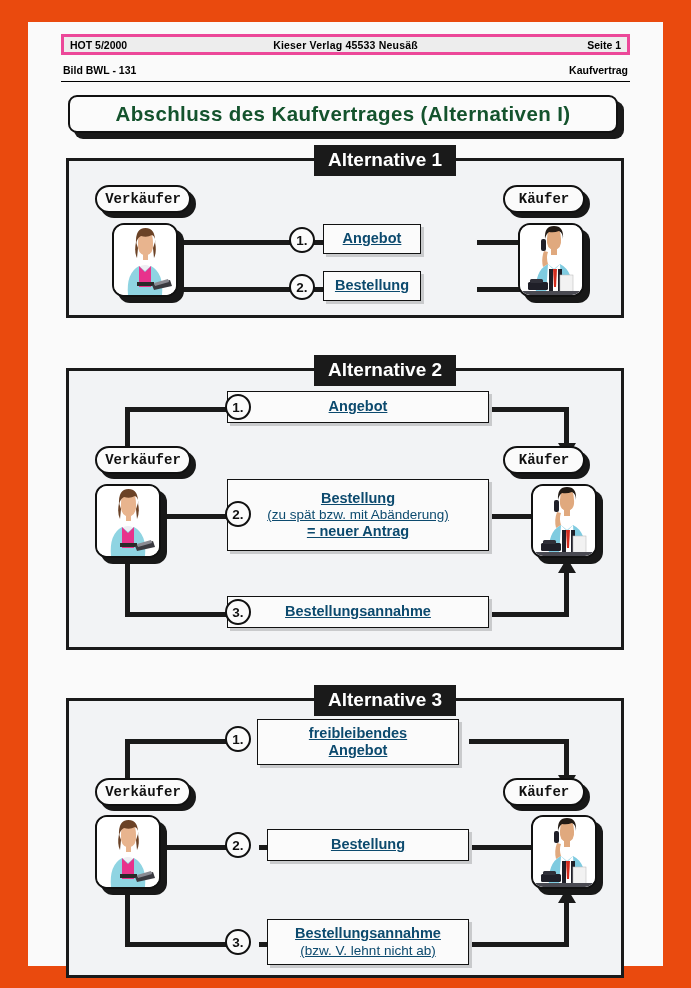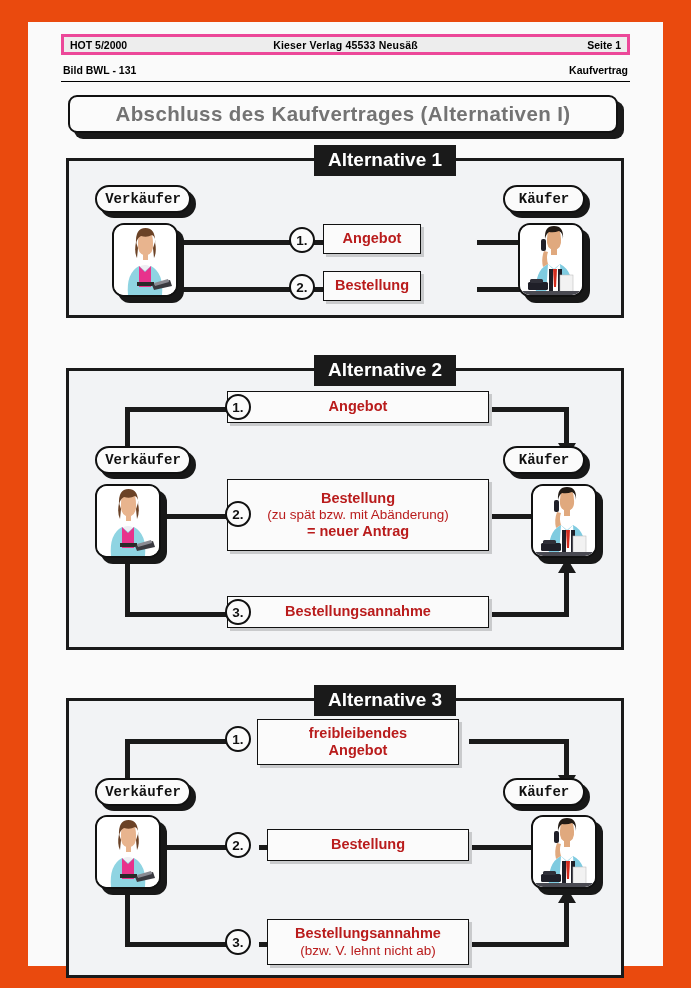--- a/index.html
+++ b/index.html
@@ -47,21 +47,21 @@
     background: #1A1A1A; border-radius: 9px;
   }
   .title-box {
     position: absolute; left: 0; top: 0;
     width: 550px; height: 38px;
     background: #FBFBFB;
     border: 2.5px solid #111; border-radius: 9px;
     display: flex; align-items: center; justify-content: center;
   }
   .title-box span {
-    font-size: 20.5px; font-weight: bold; color: #737373; letter-spacing: .4px;
+    font-size: 20.5px; font-weight: bold; color: #14532d; letter-spacing: .4px;
   }
 
   
   .panel {
     position: absolute;
     border: 3px solid #1A1A1A;
     background: #F2F3F5;
   }
   #panel-1 { left: 38px; top: 136px;  width: 558px; height: 160px; }
   #panel-2 { left: 38px; top: 346px;  width: 558px; height: 282px; }
@@ -115,21 +115,22 @@
 
   
   .msgbox {
     position: absolute; z-index: 4;
     background: #FBFBFB;
     border: 1.5px solid #111;
     box-shadow: 3px 3px 0 #C9CACC;
     display: flex; flex-direction: column;
     align-items: center; justify-content: center;
     line-height: 1.18;
-    color: #b91c1c;
+    color: #0c4a6e;
+    text-decoration: underline;
   }
   .msgbox .l-b { font-size: 14.5px; font-weight: bold; }
   .msgbox .l-n { font-size: 13.5px; font-weight: normal; }
 
   
   .stepnum {
     position: absolute; z-index: 7;
     width: 26px; height: 26px; border-radius: 50%;
     background: #FBFBFB; border: 2px solid #111;
     display: flex; align-items: center; justify-content: center;

